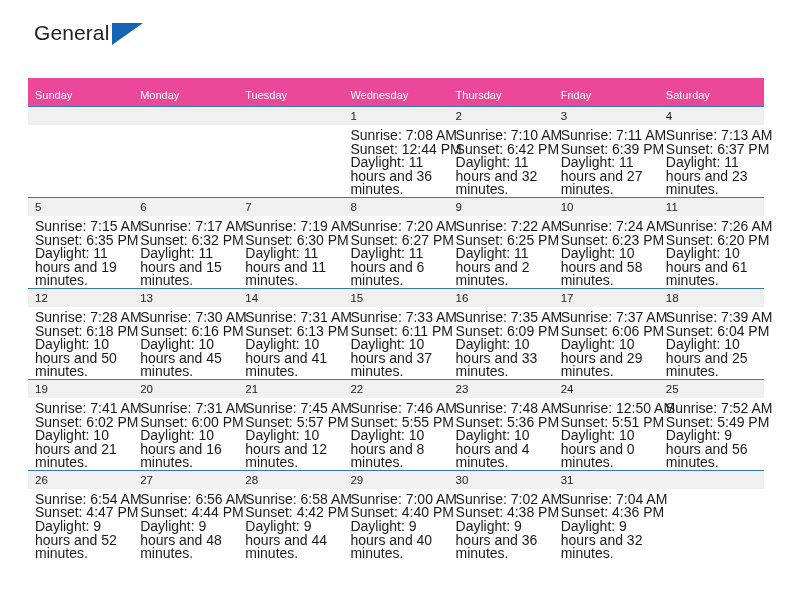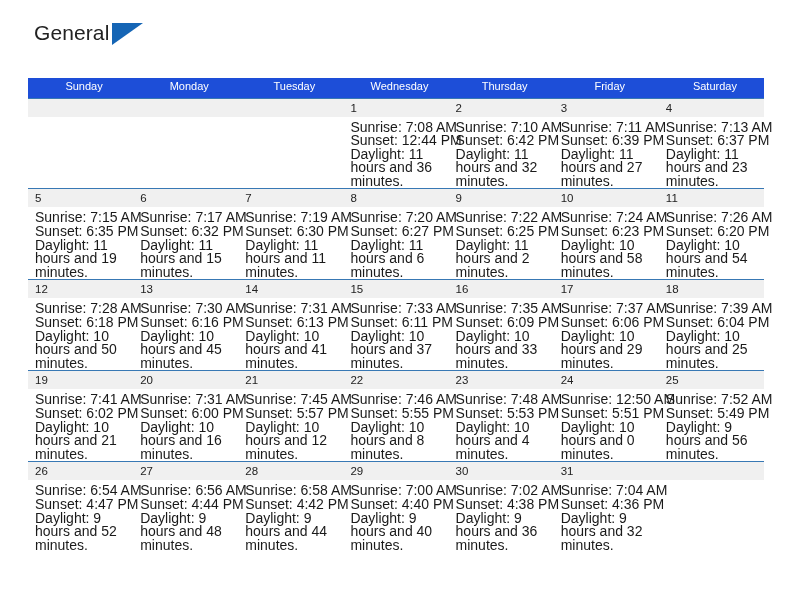--- a/index.html
+++ b/index.html
@@ -82,26 +82,26 @@
   }
 
   
   .cal {
     width: 736px;
     border-collapse: collapse;
     table-layout: fixed;
     margin-top: 6px;
   }
   .cal th {
-    background: #1d4ed8;
+    background: #ec4899;
     color: #ffffff;
     font-size: 11px;
     font-weight: normal;
-    text-align: center;
-    padding: 2px 0 5px 7px;
+    text-align: left;
+    padding: 11px 0 5px 7px;
     height: 20px;
     box-sizing: border-box;
     border: none;
   }
   .cal td {
     vertical-align: top;
     padding: 0;
     width: 14.2857%;
     height: 89px;
     border-top: 1px solid #3878b4;
@@ -251,21 +251,21 @@
               <div>Sunrise: 7:24 AM</div>
               <div>Sunset: 6:23 PM</div>
               <div class="wrap">Daylight: 10 hours and 58 minutes.</div>
             </div>
           </td>
           <td>
             <div class="daynum">11</div>
             <div class="info">
               <div>Sunrise: 7:26 AM</div>
               <div>Sunset: 6:20 PM</div>
-              <div class="wrap">Daylight: 10 hours and 54 minutes.</div>
+              <div class="wrap">Daylight: 10 hours and 61 minutes.</div>
             </div>
           </td>
         </tr>
         <tr>
           <td>
             <div class="daynum">12</div>
             <div class="info">
               <div>Sunrise: 7:28 AM</div>
               <div>Sunset: 6:18 PM</div>
               <div class="wrap">Daylight: 10 hours and 50 minutes.</div>
@@ -350,21 +350,21 @@
             <div class="info">
               <div>Sunrise: 7:46 AM</div>
               <div>Sunset: 5:55 PM</div>
               <div class="wrap">Daylight: 10 hours and 8 minutes.</div>
             </div>
           </td>
           <td>
             <div class="daynum">23</div>
             <div class="info">
               <div>Sunrise: 7:48 AM</div>
-              <div>Sunset: 5:53 PM</div>
+              <div>Sunset: 5:36 PM</div>
               <div class="wrap">Daylight: 10 hours and 4 minutes.</div>
             </div>
           </td>
           <td>
             <div class="daynum">24</div>
             <div class="info">
               <div>Sunrise: 12:50 AM</div>
               <div>Sunset: 5:51 PM</div>
               <div class="wrap">Daylight: 10 hours and 0 minutes.</div>
             </div>

